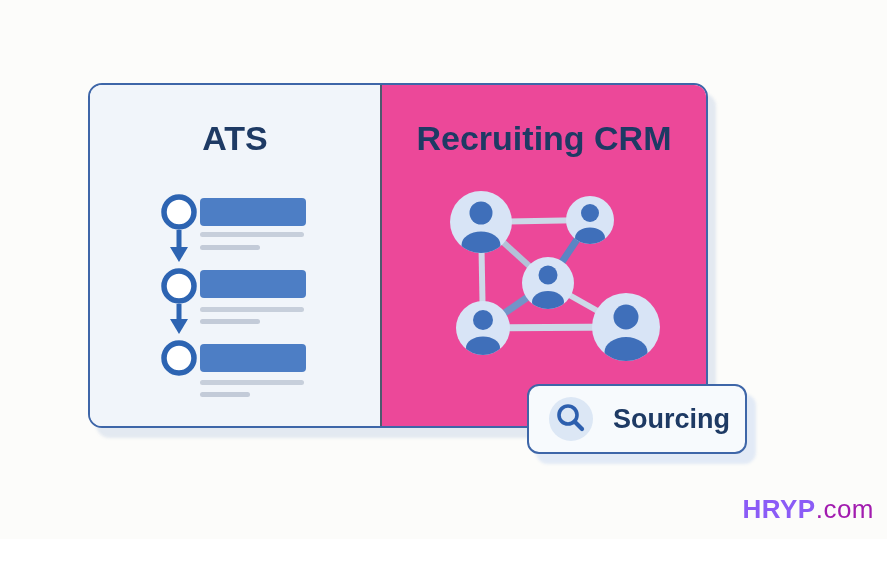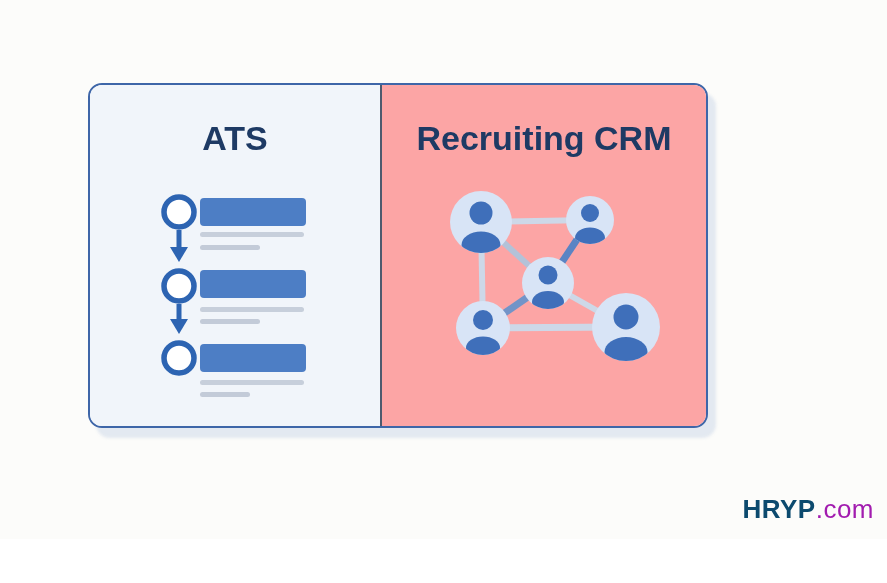--- a/index.html
+++ b/index.html
@@ -21,21 +21,21 @@
     display:flex;
   }
   .panel{position:relative;height:100%;}
   .panel-left{
     width:290px;
     background:#f1f5fa;
     border-radius:12px 0 0 12px;
   }
   .panel-right{
     flex:1;
-    background:#fca5a5;
+    background:#ec4899;
     border-radius:0 12px 12px 0;
   }
   .divider{
     width:2px;height:100%;
     background:#4d5a6e;
   }
   .panel-title{
     position:absolute;top:36px;left:0;right:0;
     margin:0;
     text-align:center;
@@ -66,21 +66,21 @@
     font-size:27px;
     font-weight:bold;
     color:#1e3a64;
   }
   .watermark{
     position:absolute;right:13px;bottom:14px;
     font-size:26px;
     color:#6e87c6;
     letter-spacing:0.5px;
   }
-  .watermark .brand{font-weight:bold;color:#0c4a6e;}
+  .watermark .brand{font-weight:bold;color:#8b5cf6;}
   .watermark .suffix{font-weight:normal;color:#a21caf;}
 </style>
 </head>
 <body>
 
 <div class="page">
 
   <div class="card">
 
     <div class="panel panel-left">
@@ -178,18 +178,28 @@
           <g clip-path="url(#clipBR)">
             <circle cx="244" cy="232" r="12.5" fill="#3f6fba"></circle>
             <ellipse cx="244" cy="267" rx="21.5" ry="15" fill="#3f6fba"></ellipse>
           </g>
         </g>
       </svg>
     </div>
 
   </div>
 
+  <div class="badge">
+    <span class="badge-icon">
+      <svg width="44" height="44" viewBox="0 0 44 44" xmlns="http://www.w3.org/2000/svg">
+        <circle cx="22" cy="22" r="22" fill="#dce7f5"></circle>
+        <circle cx="19" cy="18" r="9" fill="none" stroke="#2d5fae" stroke-width="3.6"></circle>
+        <line x1="25.5" y1="24.5" x2="33" y2="32" stroke="#2d5fae" stroke-width="4.2" stroke-linecap="round"></line>
+      </svg>
+    </span>
+    <span class="badge-label">Sourcing</span>
+  </div>
 
   <div class="watermark">
     <span class="brand">HRYP</span><span class="suffix">.com</span>
   </div>
 
 </div>
 
 </body></html>

